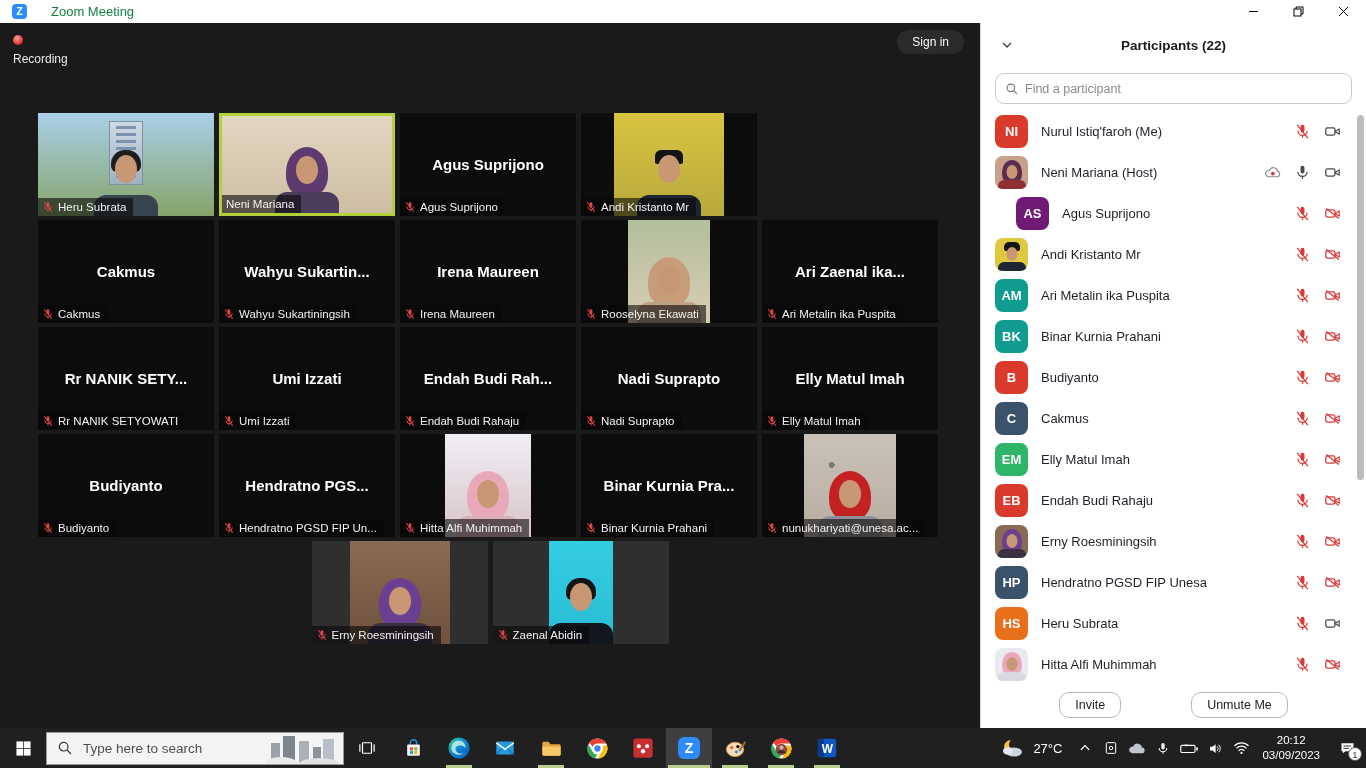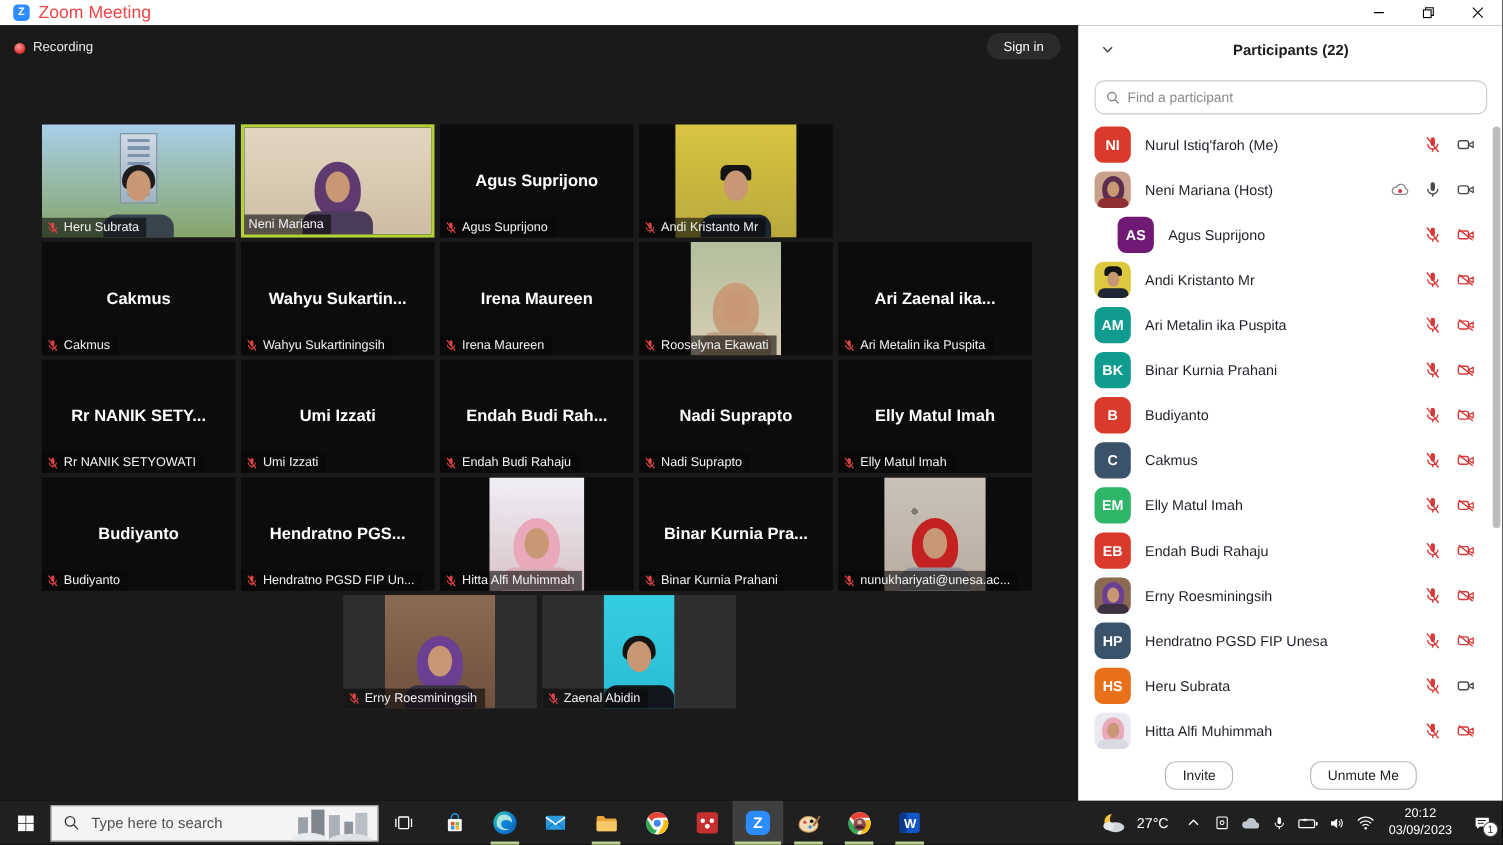--- a/index.html
+++ b/index.html
@@ -4,29 +4,29 @@
 <style>
   * { margin:0; padding:0; box-sizing:border-box; }
   html,body { width:1366px; height:768px; overflow:hidden;
     font-family:"Liberation Sans", sans-serif; background:#000; }
   .window { width:1366px; height:768px; display:flex; flex-direction:column; }
 
   
   .titlebar { height:23px; background:#fff; display:flex; align-items:center; flex:0 0 23px; }
   .app-ic { width:15px; height:15px; margin-left:12px; border-radius:4px; background:#2d8cff;
     color:#fff; font-weight:bold; font-size:10px; display:flex; align-items:center; justify-content:center; }
-  .tb-title { font-size:16px; color:#ef4444; margin-left:8px; }
+  .tb-title { font-size:13px; color:#15803d; margin-left:24px; }
   .win-controls { margin-left:auto; display:flex; height:100%; }
   .win-btn { width:45px; height:100%; border:none; background:transparent; display:flex;
     align-items:center; justify-content:center; cursor:default; }
 
   
   .content { flex:1 1 auto; display:flex; height:705px; }
   .meeting { width:980px; height:705px; background:#1a1a1a; position:relative; flex:0 0 980px; }
-  .recording { position:absolute; left:13px; top:12px; display:flex; align-items:flex-end; gap:7px; }
+  .recording { position:absolute; left:13px; top:12px; display:flex; align-items:flex-start; gap:7px;flex-direction:column; }
   .rec-dot { width:10px; height:10px; border-radius:50%;
     background:radial-gradient(circle at 40% 35%, #ff9a9a, #df2b2b 70%); }
   .recording span.lbl { color:#e8e8e8; font-size:12px; }
   .signin { position:absolute; right:16px; top:7px; background:#2b2b2b; color:#fbfbfb;
     border:none; border-radius:13px; font-size:12px; padding:5px 15px; }
 
   
   .grid { position:absolute; left:38px; top:90px; width:904px; }
   .tile-row { display:flex; gap:5px; margin-bottom:4px; }
   .tile-row.centered { justify-content:center; }

